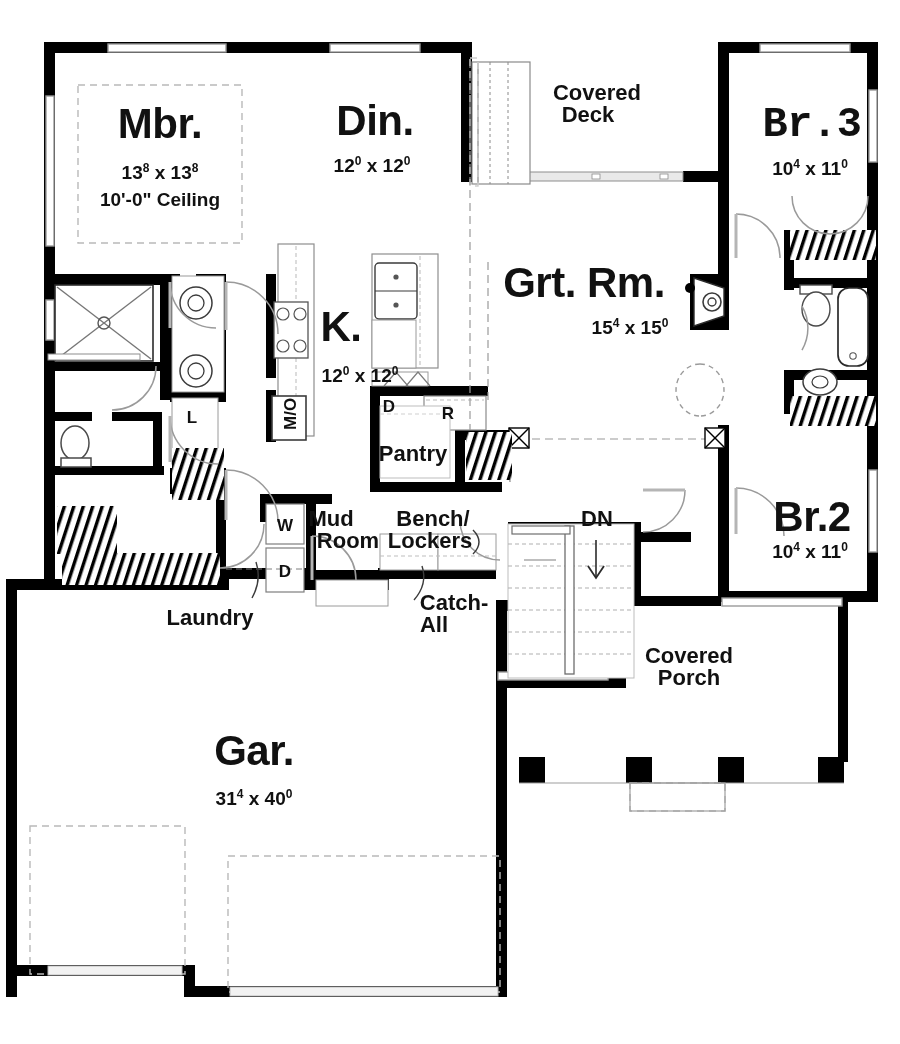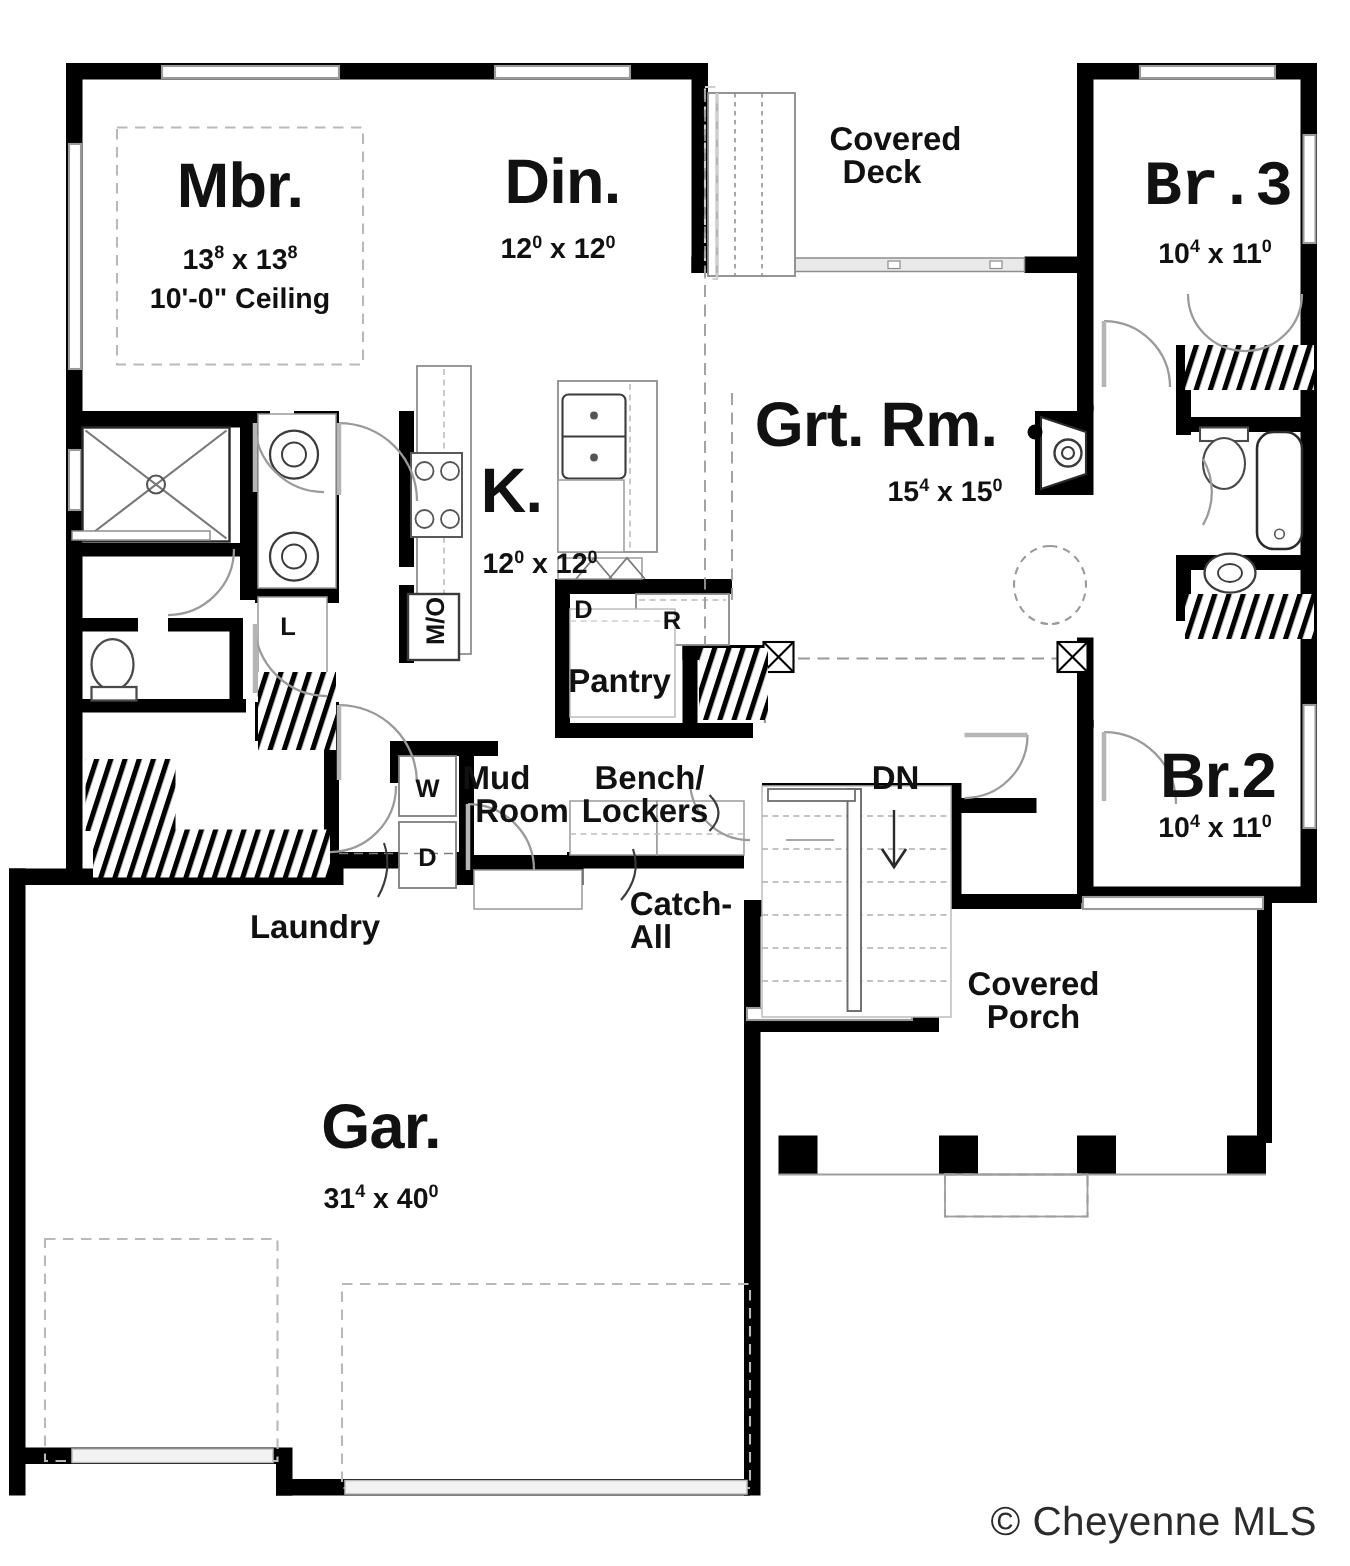--- a/index.html
+++ b/index.html
@@ -396,14 +396,13 @@
 
   <div class="lbl appl ctr" style="left:389px;top:398px;">D</div>
   <div class="lbl appl ctr" style="left:448px;top:405px;">R</div>
   <div class="lbl appl" style="left:282px;top:430px;transform:rotate(-90deg);transform-origin:left top;">M/O</div>
   <div class="lbl appl ctr" style="left:285px;top:517px;">W</div>
   <div class="lbl appl ctr" style="left:285px;top:563px;">D</div>
   <div class="lbl appl ctr" style="left:192px;top:409px;">L</div>
 
   <div class="lbl small ctr" style="left:597px;top:508px;">DN</div>
 
-  <div class="wm">© Cheyenne MLS</div>
 </div>
 
 </body></html>

